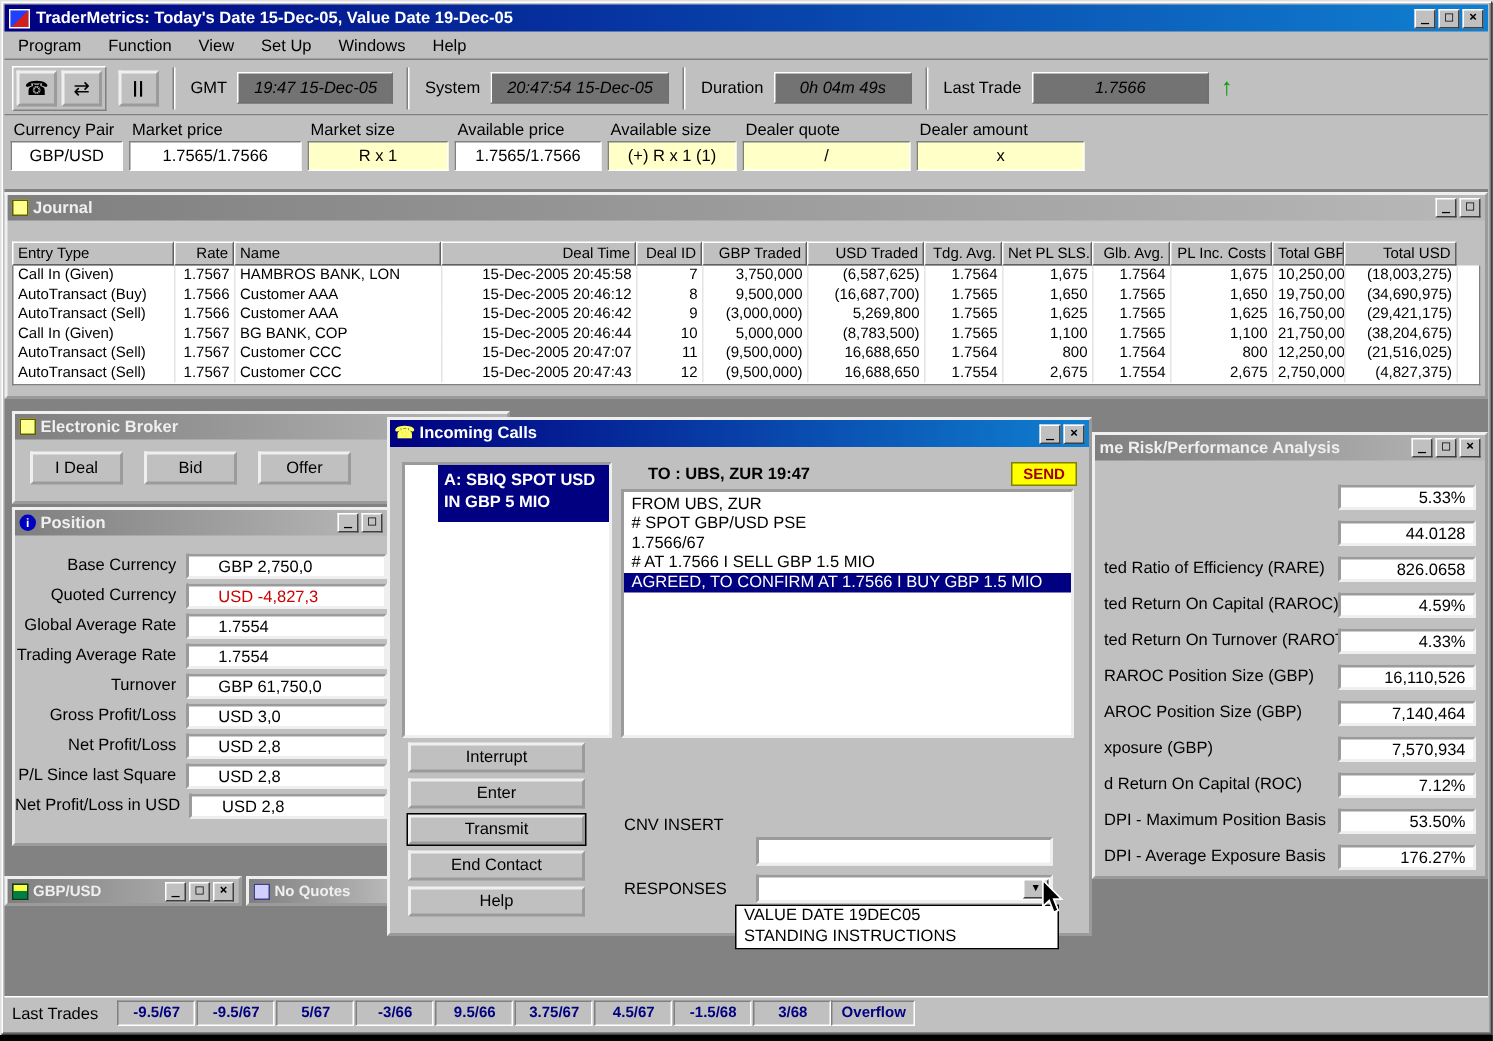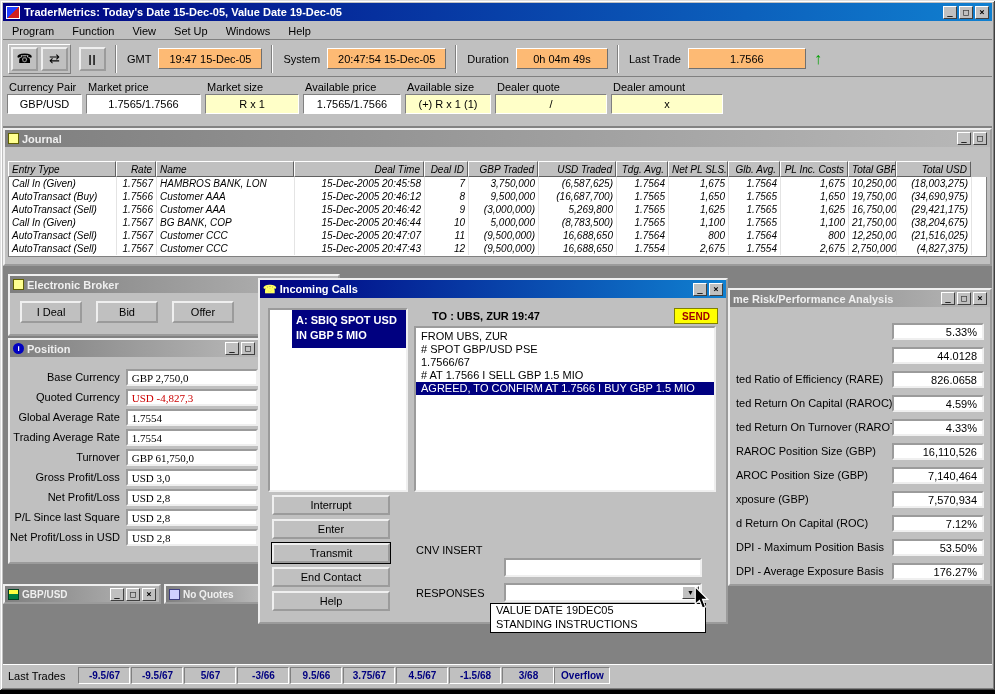--- a/index.html
+++ b/index.html
@@ -23,22 +23,22 @@
 
   .menubar { position:absolute; left:3px; top:22px; right:3px; height:18px; background:#c0c0c0; display:flex; align-items:center; border-bottom:1px solid #808080; }
   .menu-item { padding:2px 9px; }
 
   .toolbar { position:absolute; left:3px; top:41px; right:3px; height:36px; background:#c0c0c0; display:flex; align-items:center; padding:0 5px; border-bottom:1px solid #808080; }
   .tb-group { display:flex; gap:3px; border:1px solid; border-color:#fff #808080 #808080 #fff; padding:2px; margin-right:8px; }
   .tb-btn { width:27px; height:24px; background:#c0c0c0; border:2px outset #efefef; display:flex; align-items:center; justify-content:center; font-size:13px; }
   .tb-btn.pause { font-weight:bold; letter-spacing:1px; font-size:11px; }
   .tb-sep { width:0; height:28px; border-left:1px solid #808080; border-right:1px solid #fff; margin:0 9px; }
   .tb-label { margin:0 7px 0 1px; white-space:nowrap; }
-  .tb-panel { height:21px; min-width:92px; padding:0 10px; background:#fdba74; border:1px solid; border-color:#fff #707070 #707070 #fff;
-    display:flex; align-items:center; justify-content:center; white-space:nowrap; }
+  .tb-panel { height:21px; min-width:92px; padding:0 10px; background:#737373; border:1px solid; border-color:#fff #707070 #707070 #fff;
+    display:flex; align-items:center; justify-content:center; white-space:nowrap;font-style:italic; }
   .tb-panel.wide { min-width:118px; }
   .up-arrow { color:#00a000; font-weight:bold; font-size:16px; margin-left:8px; line-height:14px; }
 
   .market { position:absolute; left:3px; top:77px; right:3px; height:49px; background:#c0c0c0; }
   .market-cols { display:flex; gap:4px; padding:3px 0 0 4px; }
   .mlabel { height:14px; padding:1px 2px; white-space:nowrap; }
   .mbox { height:20px; border:1px solid; border-color:#808080 #fff #fff #808080; background:#fff;
     display:flex; align-items:center; justify-content:center; white-space:nowrap; overflow:hidden; }
   .market-cols .mcol:nth-child(1){ width:75px; } .market-cols .mcol:nth-child(2){ width:115px; }
   .market-cols .mcol:nth-child(3){ width:94px; } .market-cols .mcol:nth-child(4){ width:98px; }
@@ -48,21 +48,21 @@
   .market-cols .mcol:nth-child(6) .mbox, .market-cols .mcol:nth-child(7) .mbox { background:#ffffc8; }
 
   .mdi { position:absolute; left:3px; top:126px; right:3px; bottom:26px; background:#828282; }
 
   .window { position:absolute; background:#c0c0c0; border:2px outset #efefef; overflow:hidden; }
 
   
   .journal { left:3px; right:3px; top:128px; height:138px; }
   .win-icon { width:11px; height:11px; background:#ffff90; border:1px solid #606000; flex:none; }
   .jtable { position:absolute; left:3px; right:3px; top:31px; bottom:4px; }
-  .jrow { display:flex;font-style:italic; }
+  .jrow { display:flex; }
   .jrow > div { padding:0 3px; white-space:nowrap; overflow:hidden; font-size:10px; }
   .jheader > div { height:16px; line-height:15px; background:#c0c0c0; border:1px solid; border-color:#fff #606060 #606060 #fff; }
   .jrows { background:#fff; border:1px solid #808080; border-top:none; min-height:80px; }
   .jdata > div { height:13px; line-height:13px; border-right:1px solid #e4e4e4; }
   .jrow > div:nth-child(1){ width:108px; } .jrow > div:nth-child(2){ width:40px; text-align:right; }
   .jrow > div:nth-child(3){ width:138px; } .jrow > div:nth-child(4){ width:130px; text-align:right; }
   .jrow > div:nth-child(5){ width:44px; text-align:right; } .jrow > div:nth-child(6){ width:70px; text-align:right; }
   .jrow > div:nth-child(7){ width:78px; text-align:right; } .jrow > div:nth-child(8){ width:52px; text-align:right; }
   .jrow > div:nth-child(9){ width:60px; text-align:right; } .jrow > div:nth-child(10){ width:52px; text-align:right; }
   .jrow > div:nth-child(11){ width:68px; text-align:right; } .jrow > div:nth-child(12){ width:48px; text-align:right; }
@@ -74,21 +74,21 @@
   .brk-btns { display:flex; gap:14px; padding:8px 0 0 10px; }
   .brk-btns .btn { width:62px; height:22px; }
 
   
   .position { left:8px; top:338px; width:252px; height:226px; }
   .info-icon { width:11px; height:11px; border-radius:50%; background:#0000c0; color:#fff; font-size:8px; line-height:11px; text-align:center; font-weight:bold; flex:none; }
   .pos-rows { padding-top:10px; }
   .pos-row { display:flex; align-items:center; height:20px; }
   .pos-label { width:132px; text-align:right; padding-right:6px; white-space:nowrap; }
   .field { background:#fff; border:2px inset #efefef; }
-  .pos-value { width:150px; height:17px; padding:1px 4px; white-space:nowrap; overflow:hidden;font-family:Liberation Serif, serif; }
+  .pos-value { width:150px; height:17px; padding:1px 20px; white-space:nowrap; overflow:hidden; }
   .pos-rows .pos-row:nth-child(2) .pos-value { color:#cc0000; }
 
   
   .risk { left:728px; right:3px; top:288px; height:298px; }
   .risk-rows { padding-top:12px; }
   .risk-row { display:flex; align-items:center; height:24px; padding:0 6px; }
   .risk-label { flex:1; white-space:nowrap; overflow:hidden; }
   .risk-value { width:92px; height:17px; padding:1px 5px; text-align:right; white-space:nowrap; }
 
   

